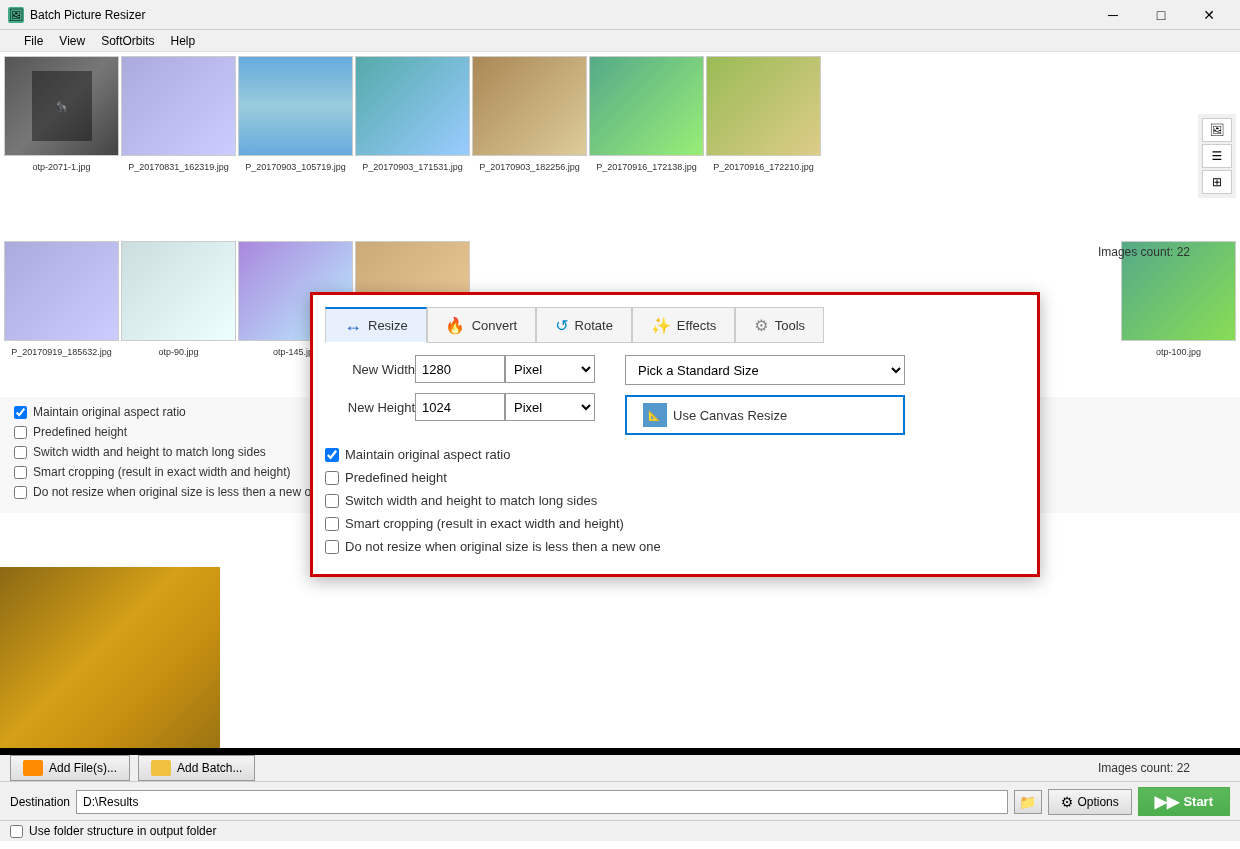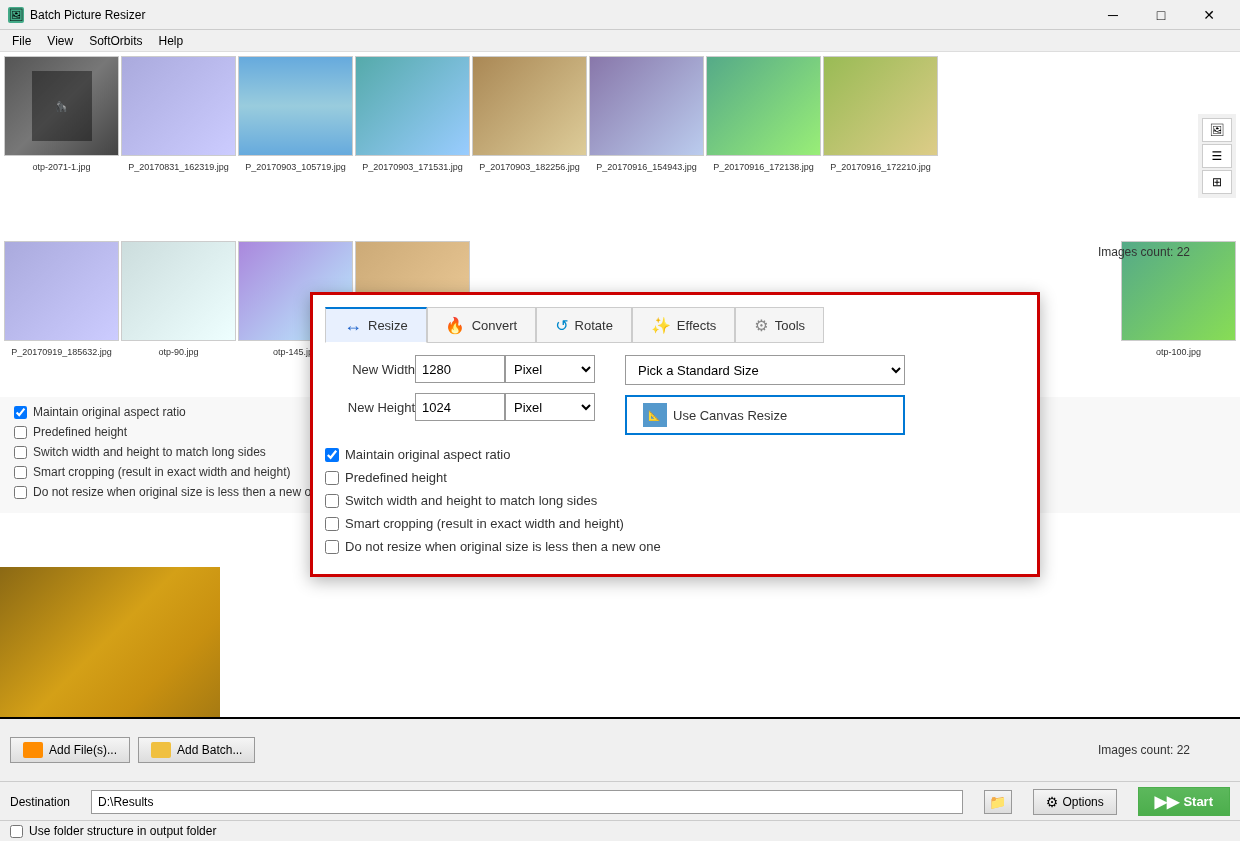--- a/index.html
+++ b/index.html
@@ -19,21 +19,21 @@
     .title-bar-text { font-size: 12px; flex: 1; }
     .title-bar-controls { display: flex; gap: 2px; margin-left: auto; }
     .title-btn { width: 46px; height: 30px; border: none; background: transparent; font-size: 14px; cursor: pointer; display: flex; align-items: center; justify-content: center; }
 
     
     .menu-bar {
       background: #f0f0f0;
       height: 22px;
       display: flex;
       align-items: center;
-      padding: 0 4px;
+      padding: 0 16px;
       border-bottom: 1px solid #ddd;
     }
     .menu-item {
       padding: 2px 8px;
       cursor: pointer;
       font-size: 12px;
     }
 
     .image-strip {
       display: flex;
@@ -359,26 +359,20 @@
         <div class="img-thumb-pic img-bg-5">
           <div style="background:linear-gradient(135deg,#5aa 0%,#9cf 100%);width:100%;height:100%;"></div>
         </div>
         <div class="img-thumb-label">P_20170903_171531.jpg</div>
       </div>
       <div class="img-thumb">
         <div class="img-thumb-pic img-bg-6">
           <div style="background:linear-gradient(135deg,#a85 0%,#dc9 100%);width:100%;height:100%;"></div>
         </div>
         <div class="img-thumb-label">P_20170903_182256.jpg</div>
-      </div>
-      <div class="img-thumb">
-        <div class="img-thumb-pic img-bg-7">
-          <div style="background:linear-gradient(135deg,#87a 0%,#bce 100%);width:100%;height:100%;"></div>
-        </div>
-        <div class="img-thumb-label">P_20170916_154943.jpg</div>
       </div>
       <div class="img-thumb">
         <div class="img-thumb-pic img-bg-8">
           <div style="background:linear-gradient(135deg,#5a8 0%,#9e7 100%);width:100%;height:100%;"></div>
         </div>
         <div class="img-thumb-label">P_20170916_172138.jpg</div>
       </div>
       <div class="img-thumb">
         <div class="img-thumb-pic img-bg-9">
           <div style="background:linear-gradient(135deg,#9b5 0%,#dc8 100%);width:100%;height:100%;"></div>
@@ -525,33 +519,33 @@
           </button>
         </div>
       </div>
     </div>
 
     <div style="position:absolute; left:0; top:515px; width:220px; height:230px; background:linear-gradient(135deg,#8B6914 0%,#D4A017 40%,#c89010 60%,#8B6914 100%); overflow:hidden; z-index:5;">
       <div style="width:100%;height:100%;display:flex;align-items:center;justify-content:center;color:rgba(255,255,255,0.3);font-size:10px;">
       </div>
     </div>
 
-    <div style="position:absolute; bottom:68px; left:0; right:0; background:#f0f0f0; padding:18px 10px; display:flex; gap:8px; align-items:center; border-top:2px solid #000000; z-index:6;">
+    <div style="position:absolute; bottom:68px; left:0; right:0; background:#f0f0f0; padding:0 10px; display:flex; gap:8px; align-items:center; border-top:7px solid #000000; z-index:6;">
       <button class="add-files-btn">
         <div class="btn-icon-orange"></div>
         <span>Add File(s)...</span>
       </button>
       <button class="add-folder-btn">
         <div class="btn-icon-folder"></div>
         <span>Add Batch...</span>
       </button>
       <div style="position:absolute;right:50px;font-size:12px;color:#333;">Images count: 22</div>
     </div>
 
-    <div style="position:absolute; bottom:28px; left:0; right:0; background:#f0f0f0; padding:5px 10px; display:flex; gap:21px; align-items:center; border-top:1px solid #ccc; z-index:6;">
+    <div style="position:absolute; bottom:28px; left:0; right:0; background:#f0f0f0; padding:5px 10px; display:flex; gap:6px; align-items:center; border-top:1px solid #ccc; z-index:6;">
       <span style="font-size:12px;white-space:nowrap;">Destination</span>
       <input type="text" style="flex: 1 1 0%; height: 24px; border: 1px solid rgb(153, 153, 153); padding: 2px 6px; font-size: 12px;" value="D:\Results">
       <button style="width:28px;height:24px;background:linear-gradient(180deg,#f5f5f5,#ddd);border:1px solid #999;cursor:pointer;font-size:14px;display:flex;align-items:center;justify-content:center;">📁</button>
       <button class="options-btn">
         <span style="font-size:14px;">⚙</span>
         <span>Options</span>
       </button>
       <button class="start-btn">
         <span style="font-size:16px;">▶▶</span>
         <span>Start</span>

